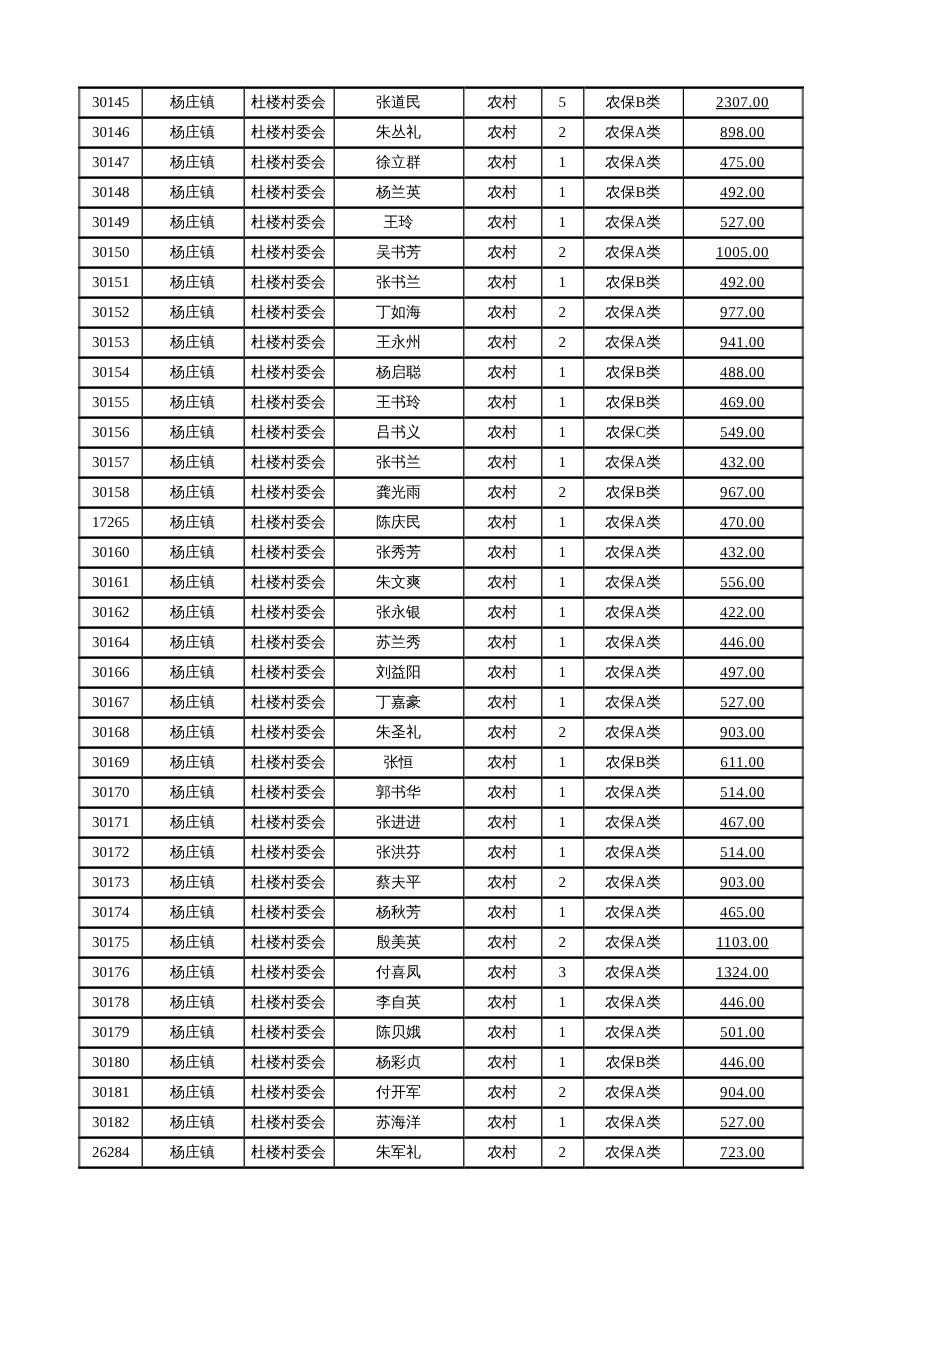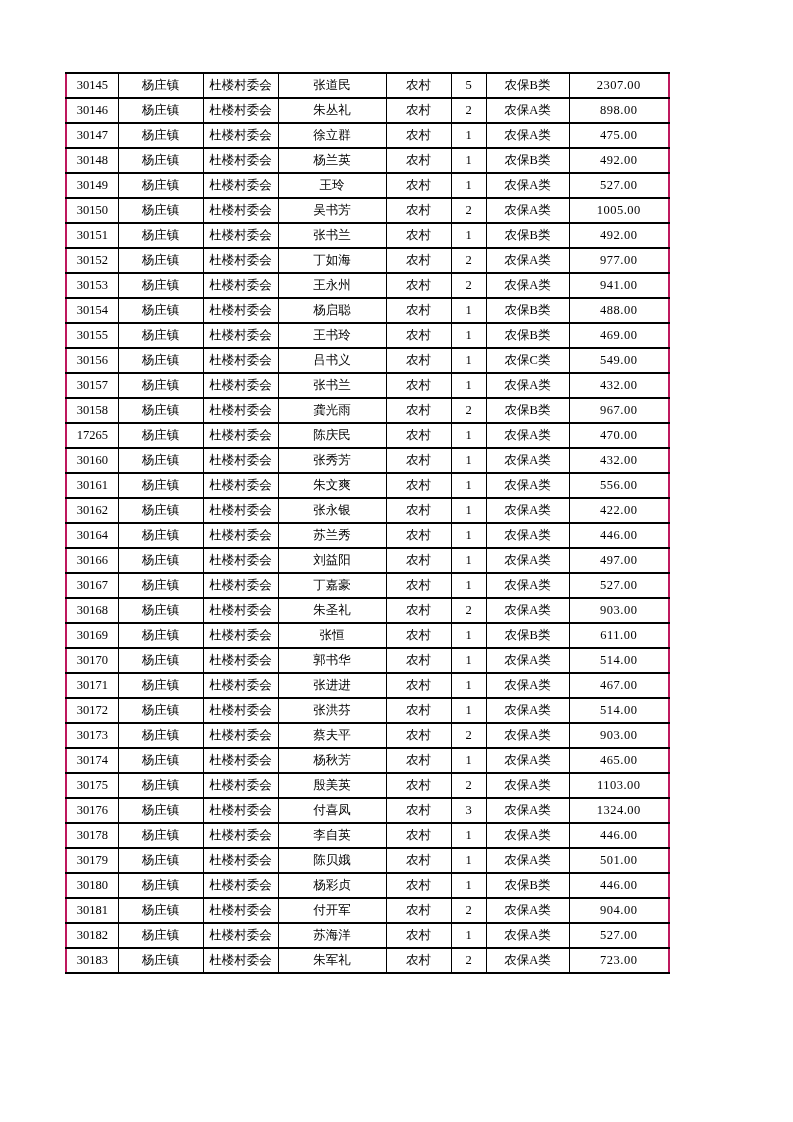--- a/index.html
+++ b/index.html
@@ -15,21 +15,21 @@
     color: #000000;
   }
   .sheet {
     position: absolute;
     left: 65px;
     top: 72px;
   }
   table.roster {
     border-collapse: collapse;
     table-layout: fixed;
-    border: 2px solid #be185d;
+    border: 2px solid #737373;
   }
   table.roster td {
     border: 1.4px solid #000000;
     border-top-width: 2px;
     border-bottom-width: 2px;
     height: 23px;
     padding: 0 2px;
     text-align: center;
     vertical-align: middle;
     font-size: 12.5px;
@@ -40,21 +40,21 @@
   }
   
   col.c-id        { width: 52px;  }
   col.c-town      { width: 85px;  }
   col.c-village   { width: 75px;  }
   col.c-name      { width: 108px; }
   col.c-area      { width: 65px;  }
   col.c-count     { width: 35px;  }
   col.c-category  { width: 83px;  }
   col.c-amount    { width: 100px; }
-  td.cell-amount  { letter-spacing: 0.5px; }
+  td.cell-amount  { letter-spacing: 0.5px; text-decoration: underline; }
 </style>
 </head>
 <body>
 
 <div class="sheet">
   <table class="roster">
     <colgroup>
       <col class="c-id">
       <col class="c-town">
       <col class="c-village">
@@ -409,21 +409,21 @@
           <td class="cell-id">30182</td>
           <td class="cell-town">杨庄镇</td>
           <td class="cell-village">杜楼村委会</td>
           <td class="cell-name">苏海洋</td>
           <td class="cell-area_type">农村</td>
           <td class="cell-count">1</td>
           <td class="cell-insurance_class">农保A类</td>
           <td class="cell-amount">527.00</td>
         </tr>
         <tr>
-          <td class="cell-id">30183</td>
+          <td class="cell-id">26284</td>
           <td class="cell-town">杨庄镇</td>
           <td class="cell-village">杜楼村委会</td>
           <td class="cell-name">朱军礼</td>
           <td class="cell-area_type">农村</td>
           <td class="cell-count">2</td>
           <td class="cell-insurance_class">农保A类</td>
           <td class="cell-amount">723.00</td>
         </tr>
       </tbody>
   </table>

